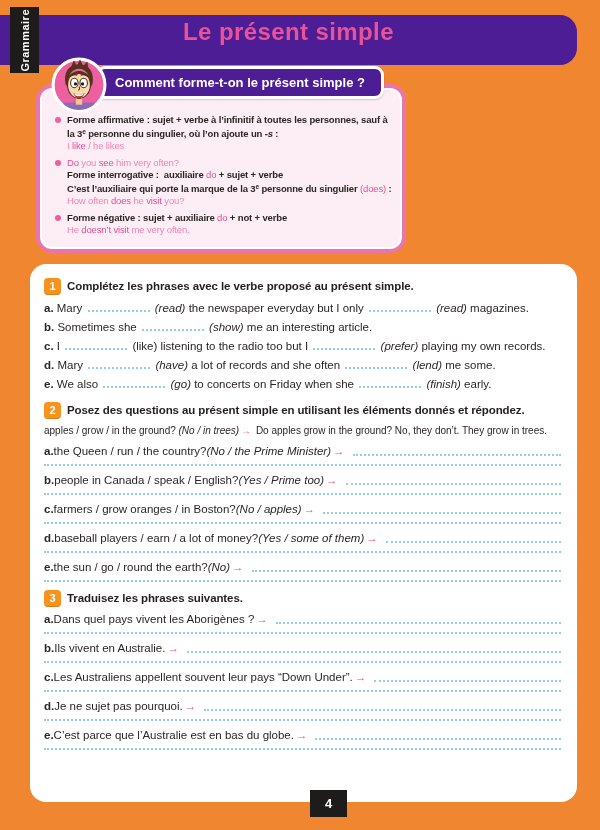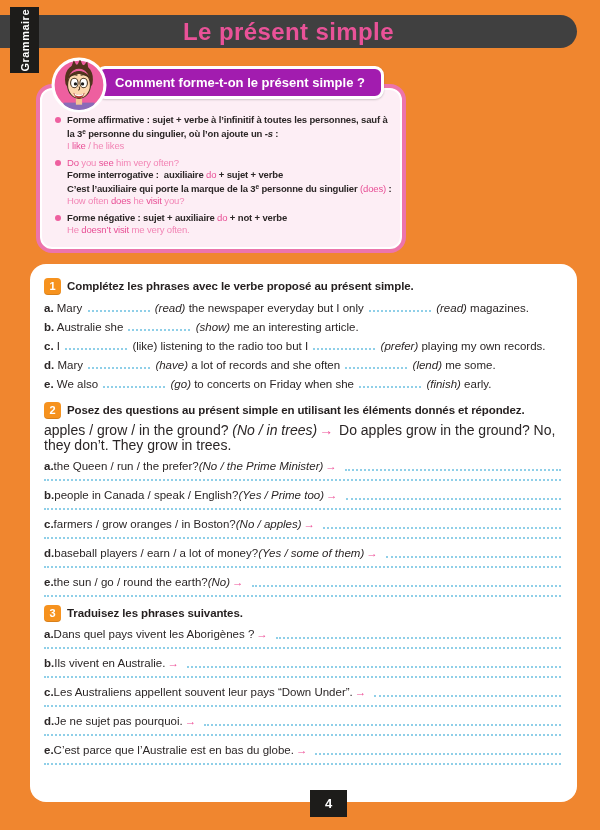--- a/index.html
+++ b/index.html
@@ -1,32 +1,32 @@
 <!DOCTYPE html>
 <html><head>
 <meta charset="utf-8">
 <style>
   html { background:#ffffff; }
   body {
     margin:0; width:600px; height:830px; position:relative; overflow:hidden;
     background:#f0862f; font-family:"Liberation Sans", sans-serif;
   }
   
-  .banner { position:absolute; top:15px; left:0; width:577px; height:33px;
-    background:#404040; border-radius:0 17px 17px 0; z-index:1; }
+  .banner { position:absolute; top:15px; left:0; width:577px; height:50px;
+    background:#4c1d95; border-radius:0 17px 17px 0; z-index:1; }
   .banner .title { text-align:center; line-height:33px; font-size:24px; font-weight:bold;
     color:#e95298; letter-spacing:.4px; }
   
   .tab { position:absolute; top:7px; left:10px; width:29px; height:66px; background:#1d1c1a;
     z-index:3; display:flex; align-items:center; justify-content:center; }
   .tab span { writing-mode:vertical-rl; transform:rotate(180deg); color:#fff;
     font-weight:bold; font-size:11px; letter-spacing:.5px; }
   
   .mascot { position:absolute; top:57px; left:51px; width:56px; height:56px; z-index:4; }
-  .bubble { position:absolute; top:66px; left:96px; height:27px; background:#a21caf;
+  .bubble { position:absolute; top:66px; left:96px; height:27px; background:#4c1d95;
     border:3px solid #ffffff; border-radius:9px; color:#fff; font-size:13px; font-weight:bold;
     line-height:27px; padding:0 16px; z-index:3; white-space:nowrap;
     box-shadow:0 1px 2px rgba(0,0,0,.18); }
   
   .rules { position:absolute; top:84px; left:36px; width:370px; min-height:158px;
     background:#fdeef5; border:4px solid #ec74ac; border-radius:16px; box-sizing:border-box;
     padding:26px 10px 8px 12px; z-index:2; box-shadow:inset 0 0 0 2px #ffffff; }
   .bullet { display:flex; margin-bottom:5px; }
   .bullet .dot { width:6px; height:6px; border-radius:50%; background:#ee5f9f;
     margin:3px 6px 0 3px; flex:none; }
@@ -47,21 +47,21 @@
     background:#ffffff; border-radius:16px; box-sizing:border-box;
     padding:12px 16px 10px 14px; overflow:hidden; z-index:2; }
   .ex { margin-bottom:6px; }
   .ex-head { display:flex; align-items:center; gap:6px; height:20px; margin-bottom:3px; }
   .num { width:17px; height:17px; flex:none; background:#f6921e; border-radius:4px;
     color:#fff; font-weight:bold; font-size:11px; display:flex; align-items:center;
     justify-content:center; box-shadow:inset 0 -1px 0 rgba(0,0,0,.12); }
   .ex-title { font-size:11.5px; font-weight:bold; color:#241f1f; white-space:nowrap;
     letter-spacing:-.1px; }
   .sent { margin:0; font-size:11.5px; line-height:19px; color:#2b2626; white-space:nowrap; }
-  .example { margin:1px 0 5px; font-size:14px; line-height:15px; color:#2b2626; }
+  .example { margin:1px 0 5px; font-size:10px; line-height:15px; color:#2b2626; }
   .q-row { display:flex; align-items:flex-end; font-size:11.5px; line-height:15px;
     height:16px; white-space:nowrap; }
   .q-row .fill { flex:1; border-bottom:2px dotted #8fcfe8; margin:0 0 3px 6px; }
   .dot-line { border-bottom:2px dotted #8fcfe8; margin:5px 0 6px; }
   
   .page-badge { position:absolute; top:790px; left:310px; width:37px; height:27px;
     background:#1d1c1a; color:#fff; font-weight:bold; font-size:13px; z-index:5;
     display:flex; align-items:center; justify-content:center; }
 </style>
 </head>
@@ -136,34 +136,34 @@
 </div>
 
 <div class="card">
   <div>
       <section class="ex">
         <div class="ex-head">
           <span class="num">1</span>
           <span class="ex-title">Complétez les phrases avec le verbe proposé au présent simple.</span>
         </div>
         <p class="sent"><span class="seg-b">a.</span><span class="seg-n"> Mary </span><span class="blank"></span><span class="seg-n"> </span><span class="seg-i">(read)</span><span class="seg-n"> the newspaper everyday but I only </span><span class="blank"></span><span class="seg-n"> </span><span class="seg-i">(read)</span><span class="seg-n"> magazines.</span></p>
-        <p class="sent"><span class="seg-b">b.</span><span class="seg-n"> Australie she </span><span class="blank"></span><span class="seg-n"> </span><span class="seg-i">(show)</span><span class="seg-n"> me an interesting article.</span></p>
+        <p class="sent"><span class="seg-b">b.</span><span class="seg-n"> Sometimes she </span><span class="blank"></span><span class="seg-n"> </span><span class="seg-i">(show)</span><span class="seg-n"> me an interesting article.</span></p>
         <p class="sent"><span class="seg-b">c.</span><span class="seg-n"> I </span><span class="blank"></span><span class="seg-n"> (like) listening to the radio too but I </span><span class="blank"></span><span class="seg-n"> </span><span class="seg-i">(prefer)</span><span class="seg-n"> playing my own records.</span></p>
         <p class="sent"><span class="seg-b">d.</span><span class="seg-n"> Mary </span><span class="blank"></span><span class="seg-n"> </span><span class="seg-i">(have)</span><span class="seg-n"> a lot of records and she often </span><span class="blank"></span><span class="seg-n"> </span><span class="seg-i">(lend)</span><span class="seg-n"> me some.</span></p>
         <p class="sent"><span class="seg-b">e.</span><span class="seg-n"> We also </span><span class="blank"></span><span class="seg-n"> </span><span class="seg-i">(go)</span><span class="seg-n"> to concerts on Friday when she </span><span class="blank"></span><span class="seg-n"> </span><span class="seg-i">(finish)</span><span class="seg-n"> early.</span></p>
       </section>
       <section class="ex">
         <div class="ex-head">
           <span class="num">2</span>
           <span class="ex-title">Posez des questions au présent simple en utilisant les éléments donnés et répondez.</span>
         </div>
         <p class="example"><span class="seg-n">apples / grow / in the ground? </span><span class="seg-i">(No / in trees)</span><span class="seg-arrow">→</span><span class="seg-n"> Do apples grow in the ground? No, they don’t. They grow in trees.</span></p>
         <div class="q-row">
           <span class="seg-b">a.</span>
-          <span class="seg-n"> the Queen / run / the prefer? </span>
+          <span class="seg-n"> the Queen / run / the country? </span>
           <span class="seg-i">(No / the Prime Minister)</span>
           <span class="seg-arrow"> →</span>
           <span class="fill"></span>
         </div>
         <div class="dot-line"></div>
         <div class="q-row">
           <span class="seg-b">b.</span>
           <span class="seg-n"> people in Canada / speak / English? </span>
           <span class="seg-i">(Yes / Prime too)</span>
           <span class="seg-arrow"> →</span>

